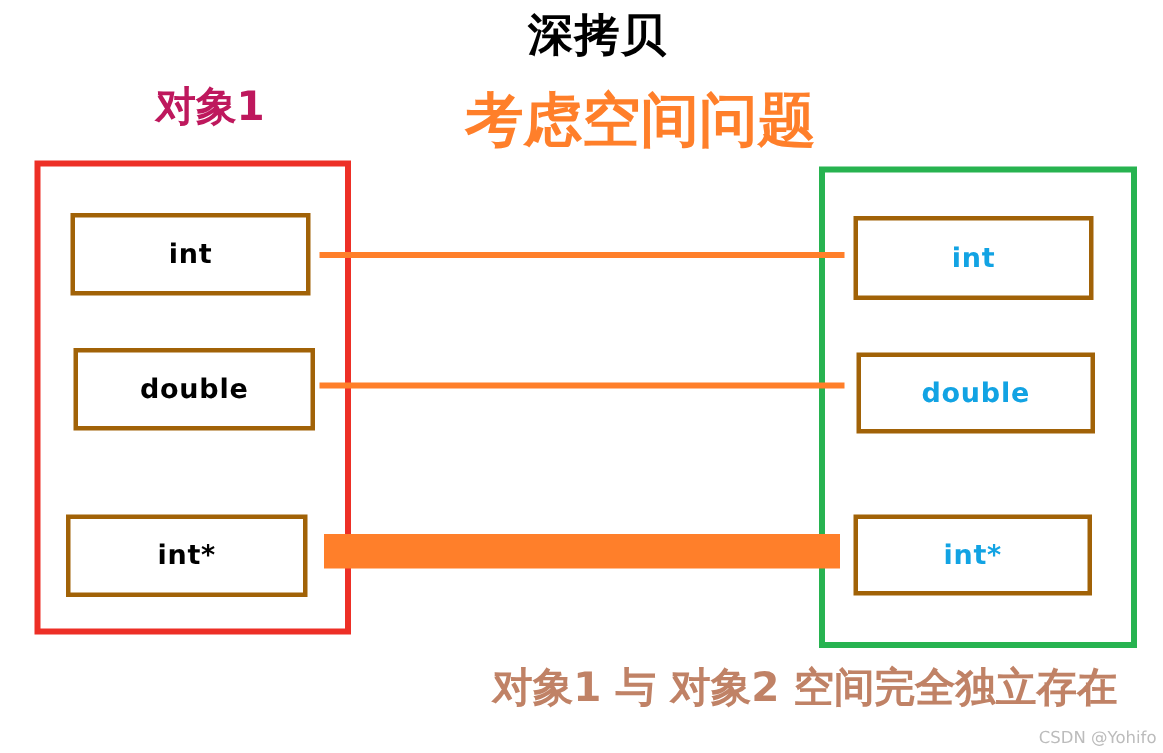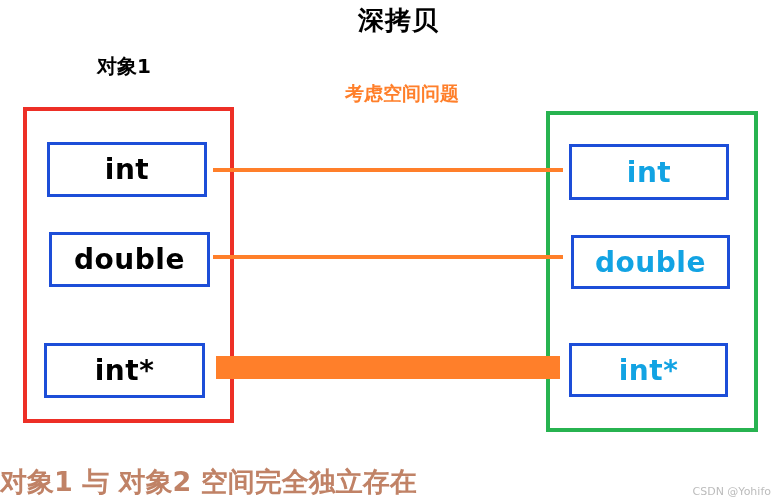--- a/index.html
+++ b/index.html
@@ -2,53 +2,53 @@
 <html><head>
 <meta charset="utf-8">
 <style>
   html,body { margin:0; padding:0; background:#ffffff; }
   .canvas {
     position:relative; width:775px; height:502px; background:#ffffff;
     font-family:"DejaVu Sans","Liberation Sans",sans-serif; overflow:hidden;
   }
   .title {
     position:absolute; left:0; top:3px; width:100%; text-align:center;
-    text-indent:22px; font-size:26px; font-weight:bold; color:#000000;
+    text-indent:22px; font-size:30px; font-weight:bold; color:#000000;
     letter-spacing:1px;
   }
   .hdr { position:absolute; top:53px; font-weight:bold; text-align:center; white-space:nowrap; }
-  .hdr-obj1 { left:82px;  width:84px;  font-size:20px; color:#000000; }
-  .hdr-mid  { left:310px; width:184px; font-size:19px; color:#FF7F2A;margin-top:28px; }
+  .hdr-obj1 { left:98px;  width:84px;  font-size:27px; color:#be185d; }
+  .hdr-mid  { left:310px; width:184px; font-size:39px; color:#FF7F2A; }
   .hdr-obj2 { left:607px; width:82px;  font-size:27px; color:#27B350; }
 
   .objbox { position:absolute; box-sizing:border-box; background:#ffffff; z-index:1; }
   .objbox-red   { left:23px;  top:107px; width:211px; height:316px; border:4px solid #ED2F26; }
   .objbox-green { left:546px; top:111px; width:212px; height:321px; border:4px solid #27B350; }
 
   .field {
-    position:absolute; box-sizing:border-box; border:3px solid #1d4ed8;
+    position:absolute; box-sizing:border-box; border:3px solid #a16207;
     background:#ffffff; display:flex; align-items:center; justify-content:center;
-    font-weight:bold; font-size:28px; z-index:2; letter-spacing:0.5px;
+    font-weight:bold; font-size:18px; z-index:2; letter-spacing:0.5px;
   }
   .f-black { color:#000000; }
   .f-blue  { color:#12A3E3; }
   .fl1 { left:47px;  top:142px; width:160px; height:55px; }
   .fl2 { left:49px;  top:232px; width:161px; height:55px; }
   .fl3 { left:44px;  top:343px; width:161px; height:55px; }
   .fr1 { left:569px; top:144px; width:160px; height:56px; }
   .fr2 { left:571px; top:235px; width:159px; height:54px; }
   .fr3 { left:569px; top:343px; width:159px; height:54px; }
 
   .conn { position:absolute; background:#FF7F2A; z-index:3; }
   .conn-int    { left:213px; top:168px; width:350px; height:4px; }
   .conn-double { left:213px; top:255px; width:350px; height:4px; }
   .conn-intptr { left:216px; top:356px; width:344px; height:23px; }
 
   .caption {
-    position:absolute; left:0; top:464px; width:745px; text-align:left;
+    position:absolute; left:0; top:440px; width:745px; text-align:right;
     font-size:27px; font-weight:bold; color:#C08266; white-space:nowrap;
   }
   .watermark {
     position:absolute; right:4px; bottom:4px; font-size:11px;
     color:#BCBCBC; font-weight:normal;text-align:right;
   }
 </style>
 </head>
 <body>
 

